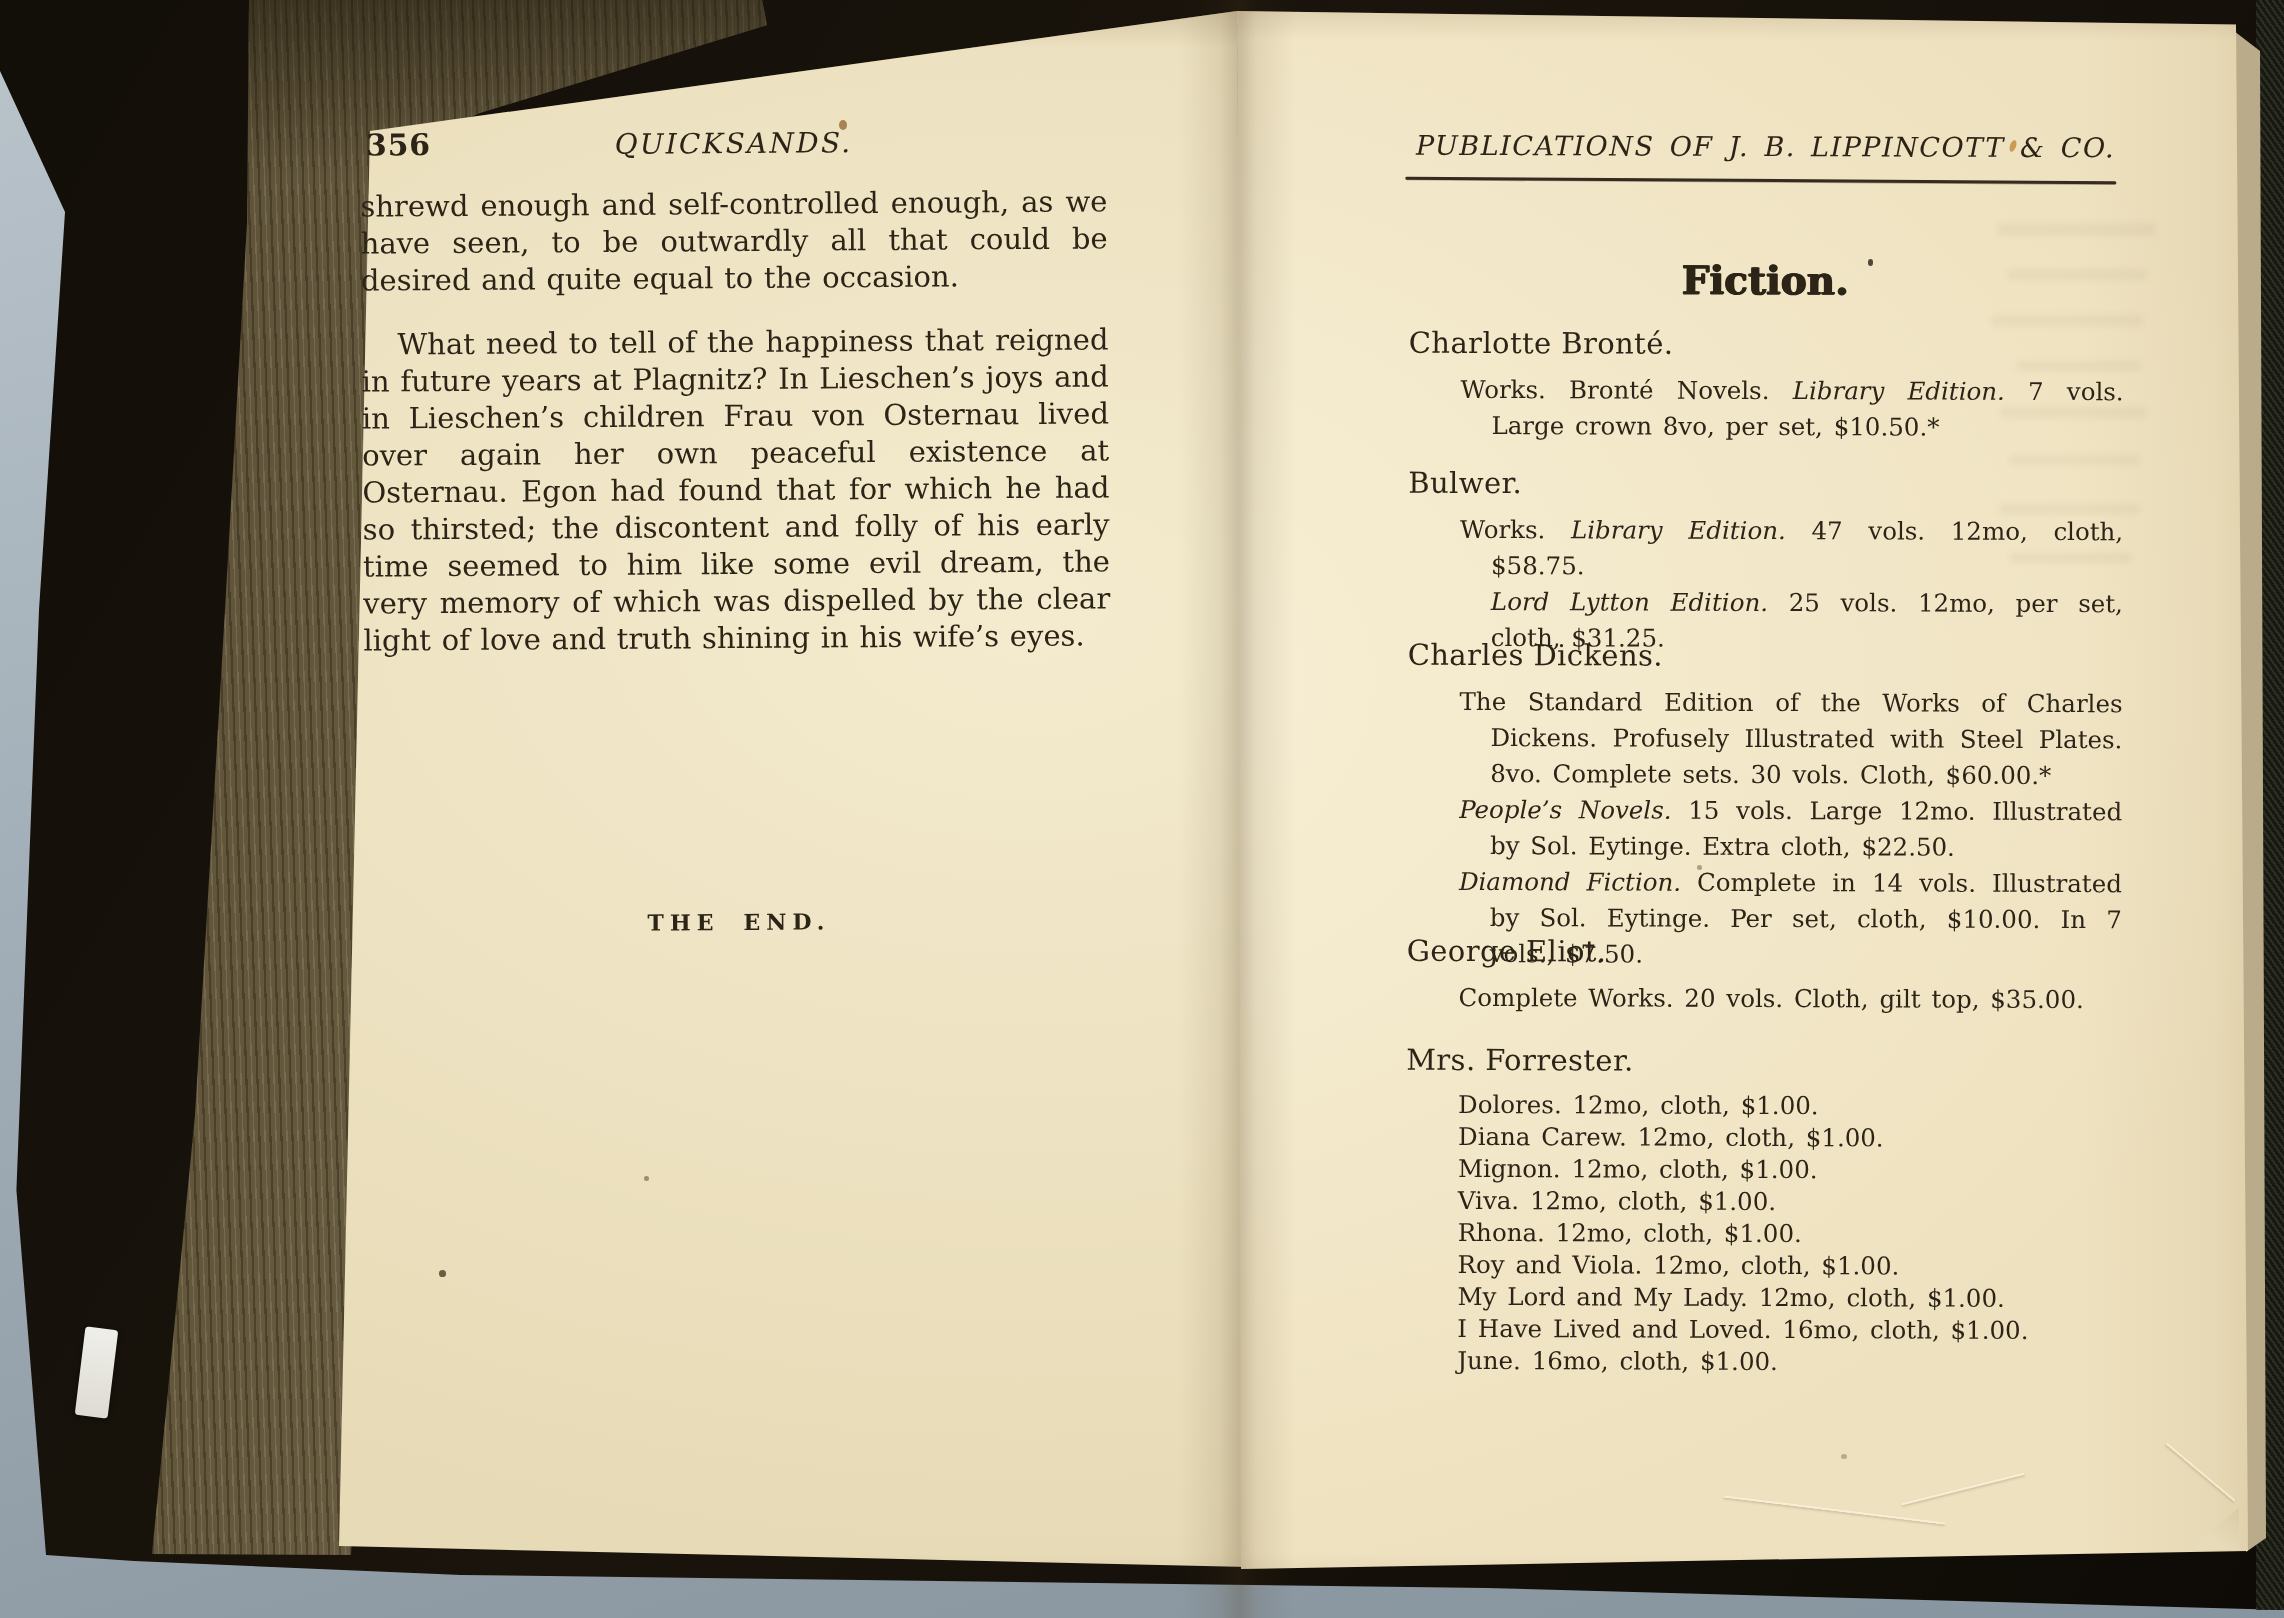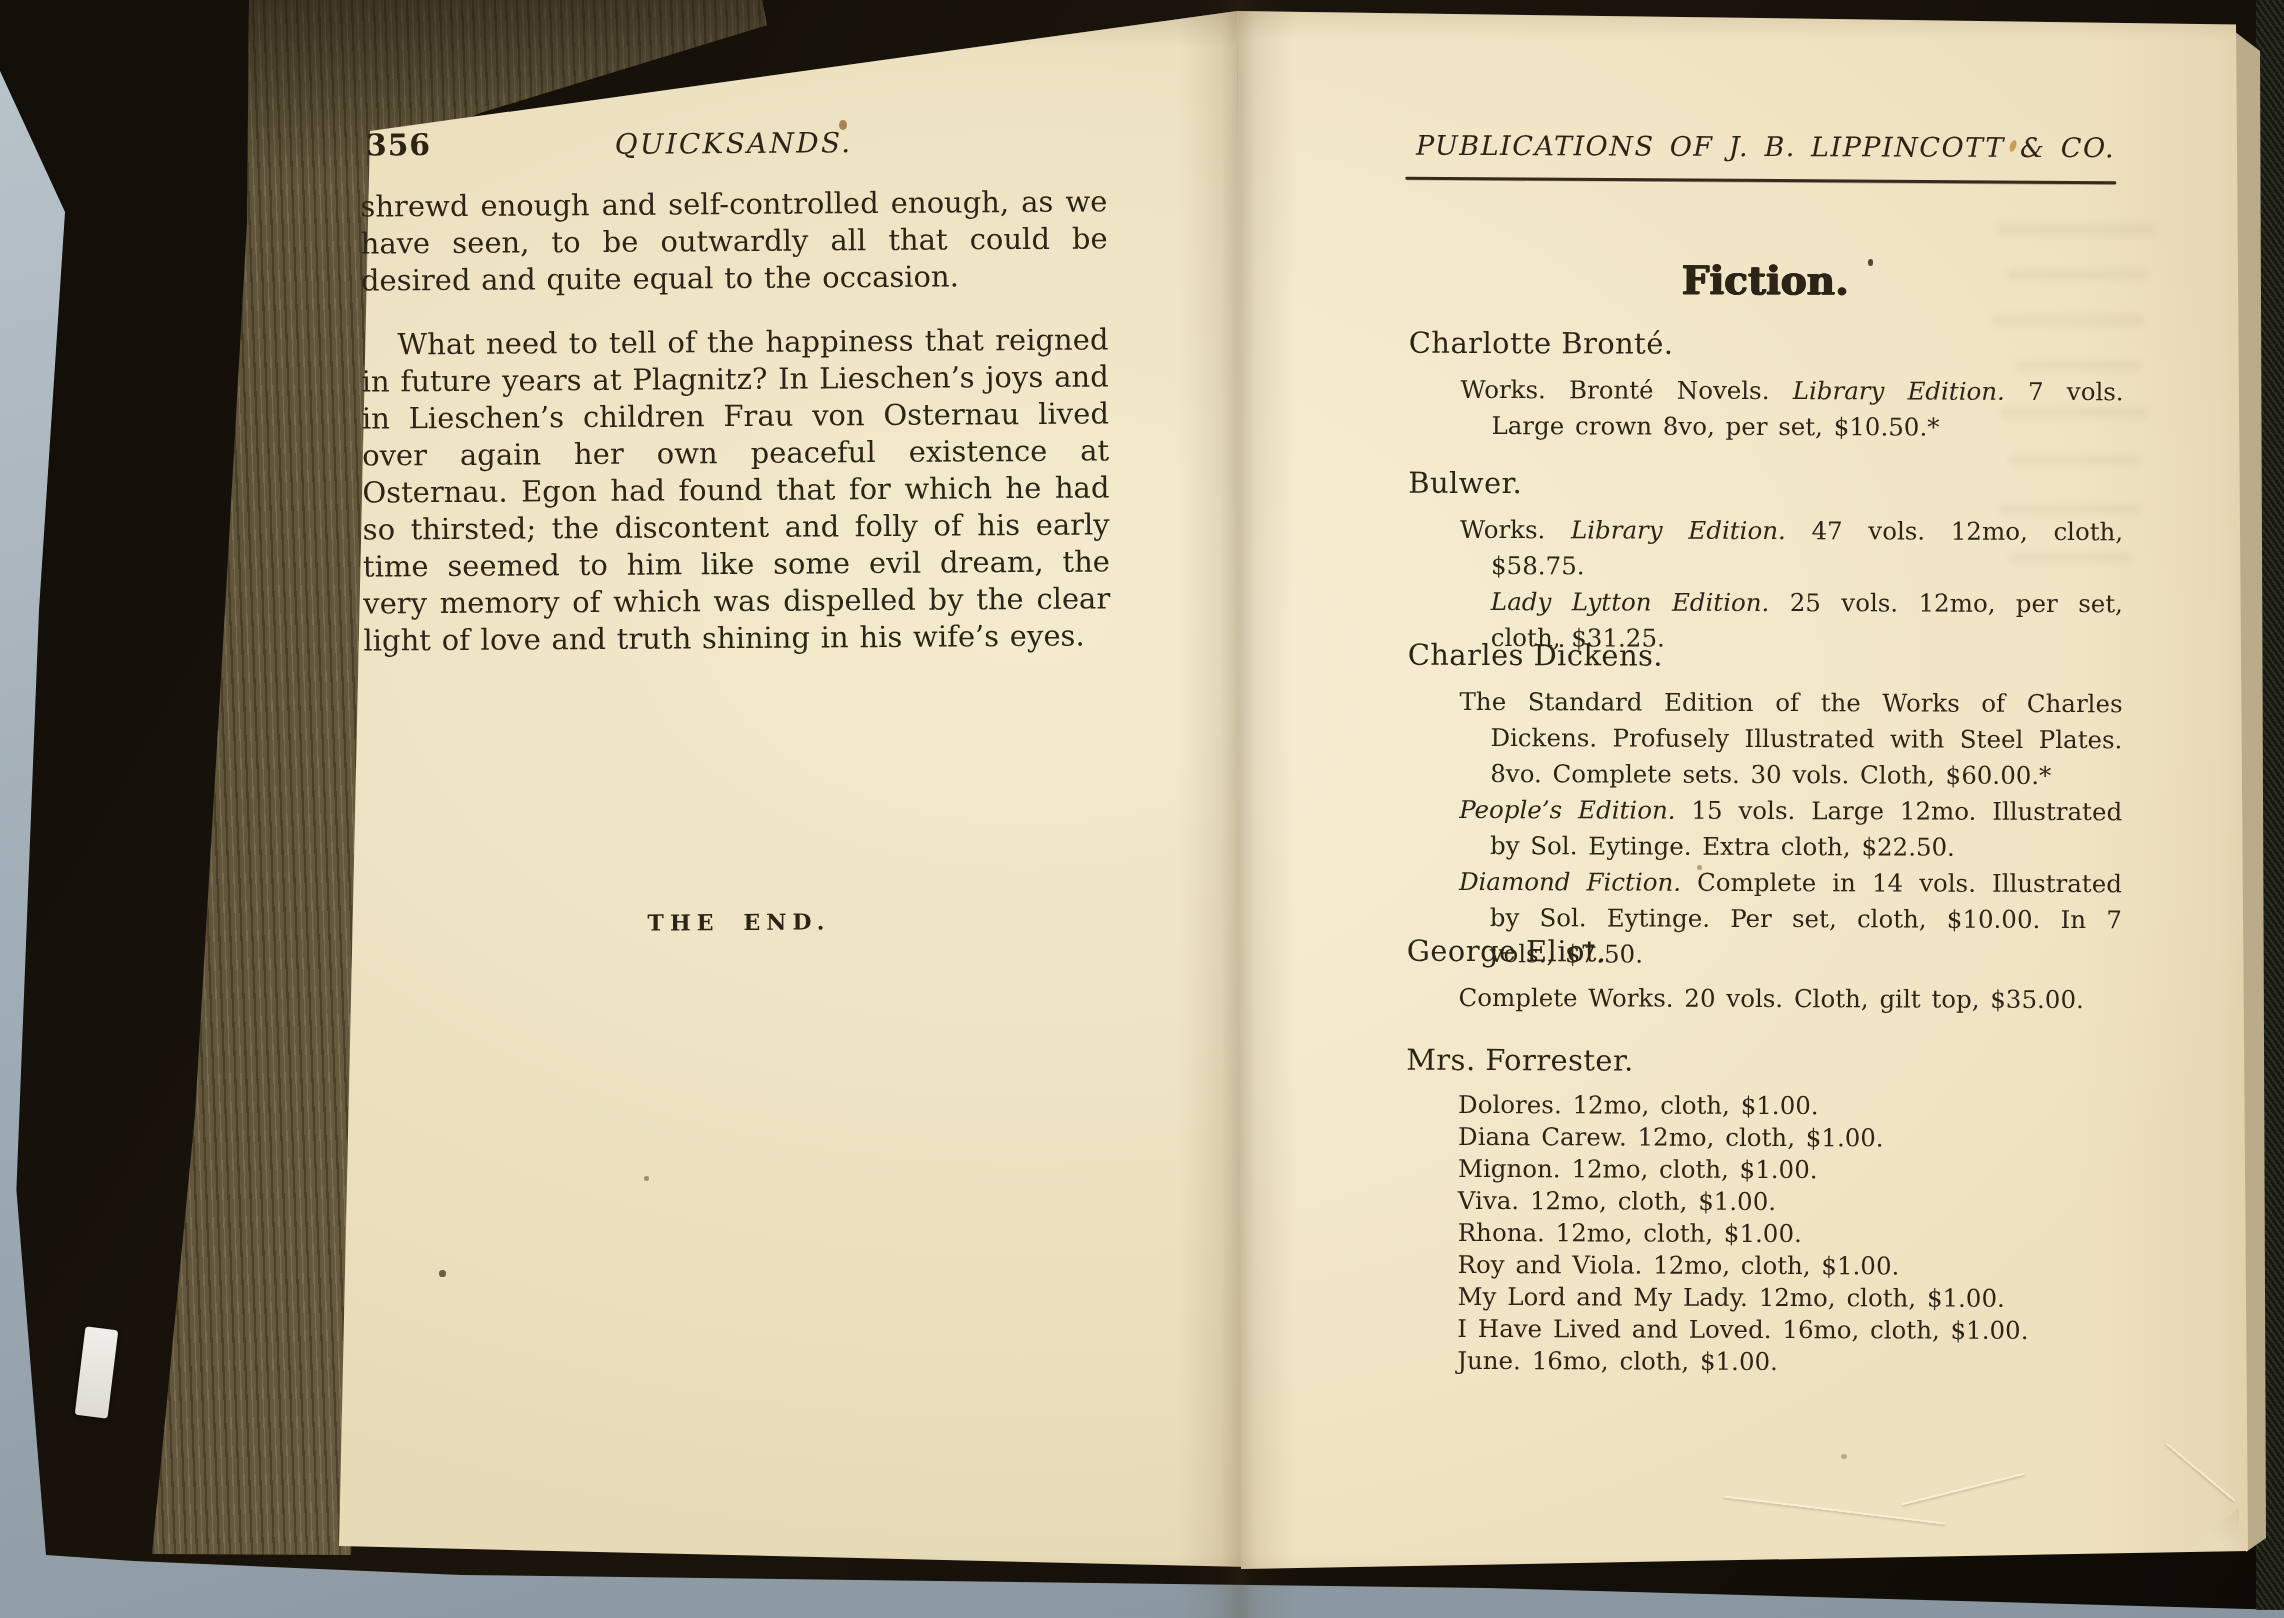--- a/index.html
+++ b/index.html
@@ -165,28 +165,28 @@
           <div class="catalog-section">
             <div class="cat-author">Charlotte Bronté.</div>
             <div class="cat-entries">
               <p class="cat-entry"><span>Works.  Bronté Novels.  </span><span class="it">Library Edition.</span><span>  7 vols.  Large crown 8vo, per set, $10.50.*</span></p>
             </div>
           </div>
           <div class="catalog-section">
             <div class="cat-author">Bulwer.</div>
             <div class="cat-entries">
               <p class="cat-entry"><span>Works.  </span><span class="it">Library Edition.</span><span>  47 vols.  12mo, cloth, $58.75.</span></p>
-              <p class="cat-entry cont"><span class="it">Lady Lytton Edition.</span><span>  25 vols.  12mo, per set, cloth, $31.25.</span></p>
+              <p class="cat-entry cont"><span class="it">Lord Lytton Edition.</span><span>  25 vols.  12mo, per set, cloth, $31.25.</span></p>
             </div>
           </div>
           <div class="catalog-section">
             <div class="cat-author">Charles Dickens.</div>
             <div class="cat-entries">
               <p class="cat-entry"><span>The Standard Edition of the Works of Charles Dickens.  Profusely Illustrated with Steel Plates.  8vo.  Complete sets.  30 vols.  Cloth, $60.00.*</span></p>
-              <p class="cat-entry"><span class="it">People’s Edition.</span><span>  15 vols.  Large 12mo.  Illustrated by Sol. Eytinge.  Extra cloth, $22.50.</span></p>
+              <p class="cat-entry"><span class="it">People’s Novels.</span><span>  15 vols.  Large 12mo.  Illustrated by Sol. Eytinge.  Extra cloth, $22.50.</span></p>
               <p class="cat-entry"><span class="it">Diamond Fiction.</span><span>  Complete in 14 vols.  Illustrated by Sol. Eytinge.  Per set, cloth, $10.00.  In 7 vols., $7.50.</span></p>
             </div>
           </div>
           <div class="catalog-section">
             <div class="cat-author">George Eliot.</div>
             <div class="cat-entries">
               <p class="cat-entry"><span>Complete Works.  20 vols.  Cloth, gilt top, $35.00.</span></p>
             </div>
           </div>
           <div class="catalog-section">

